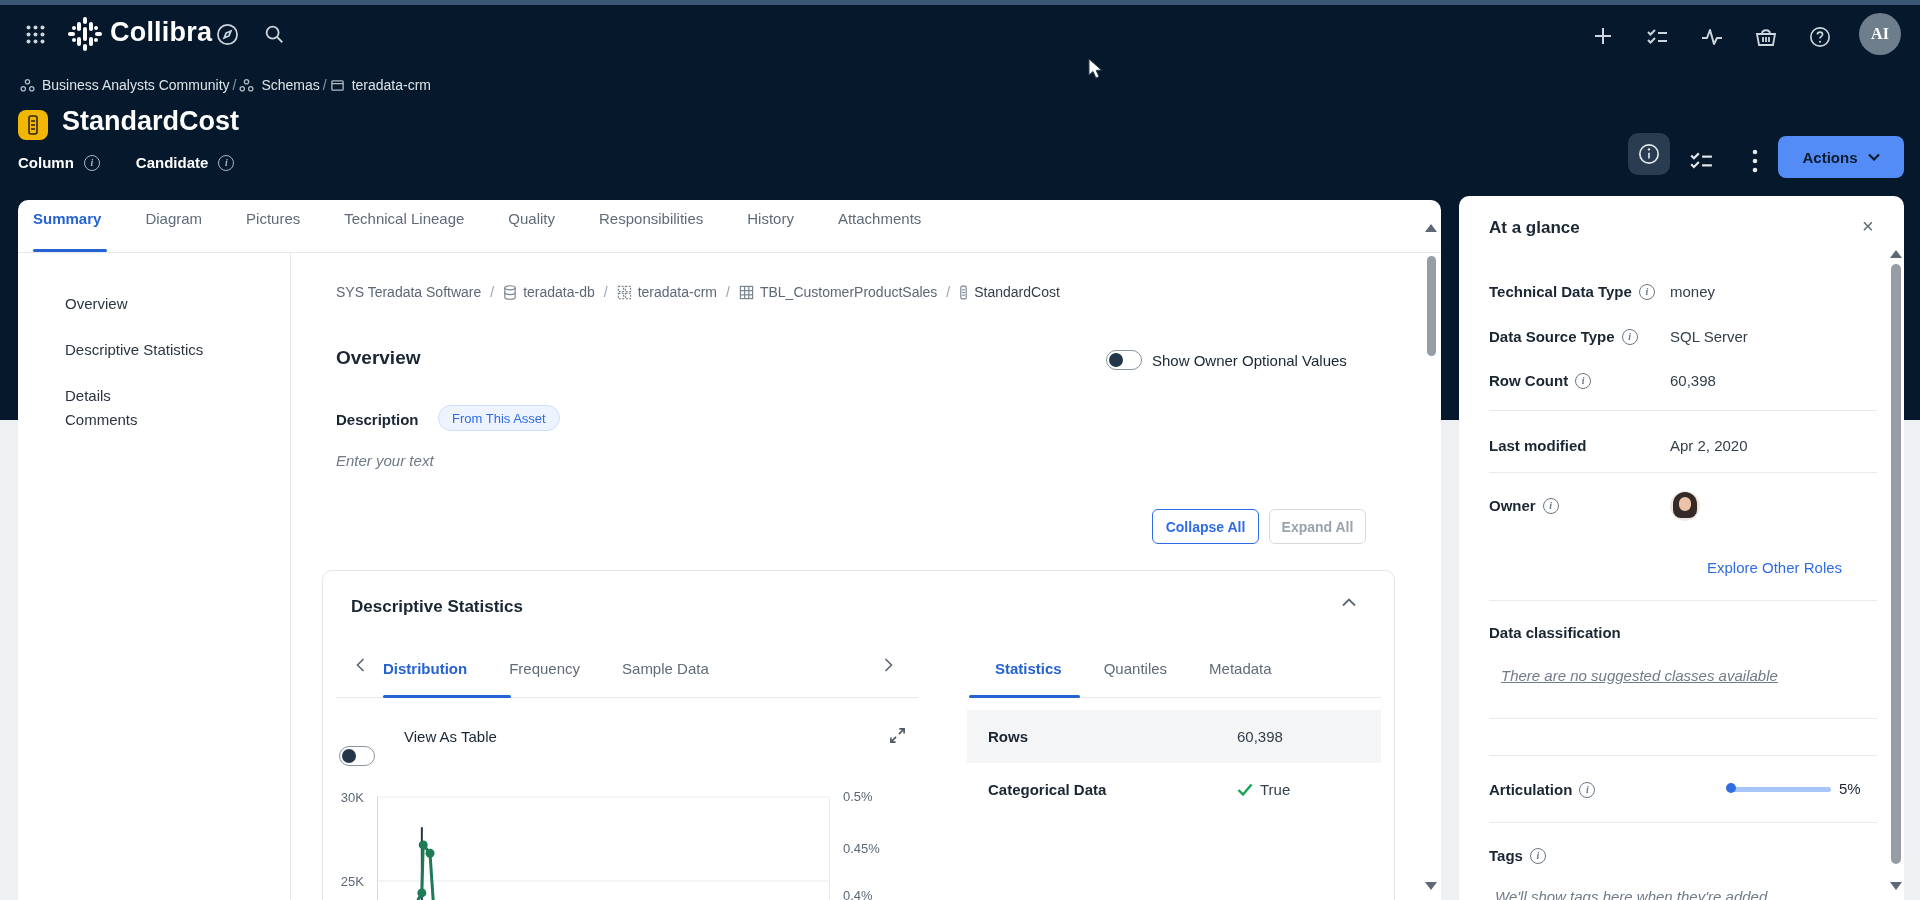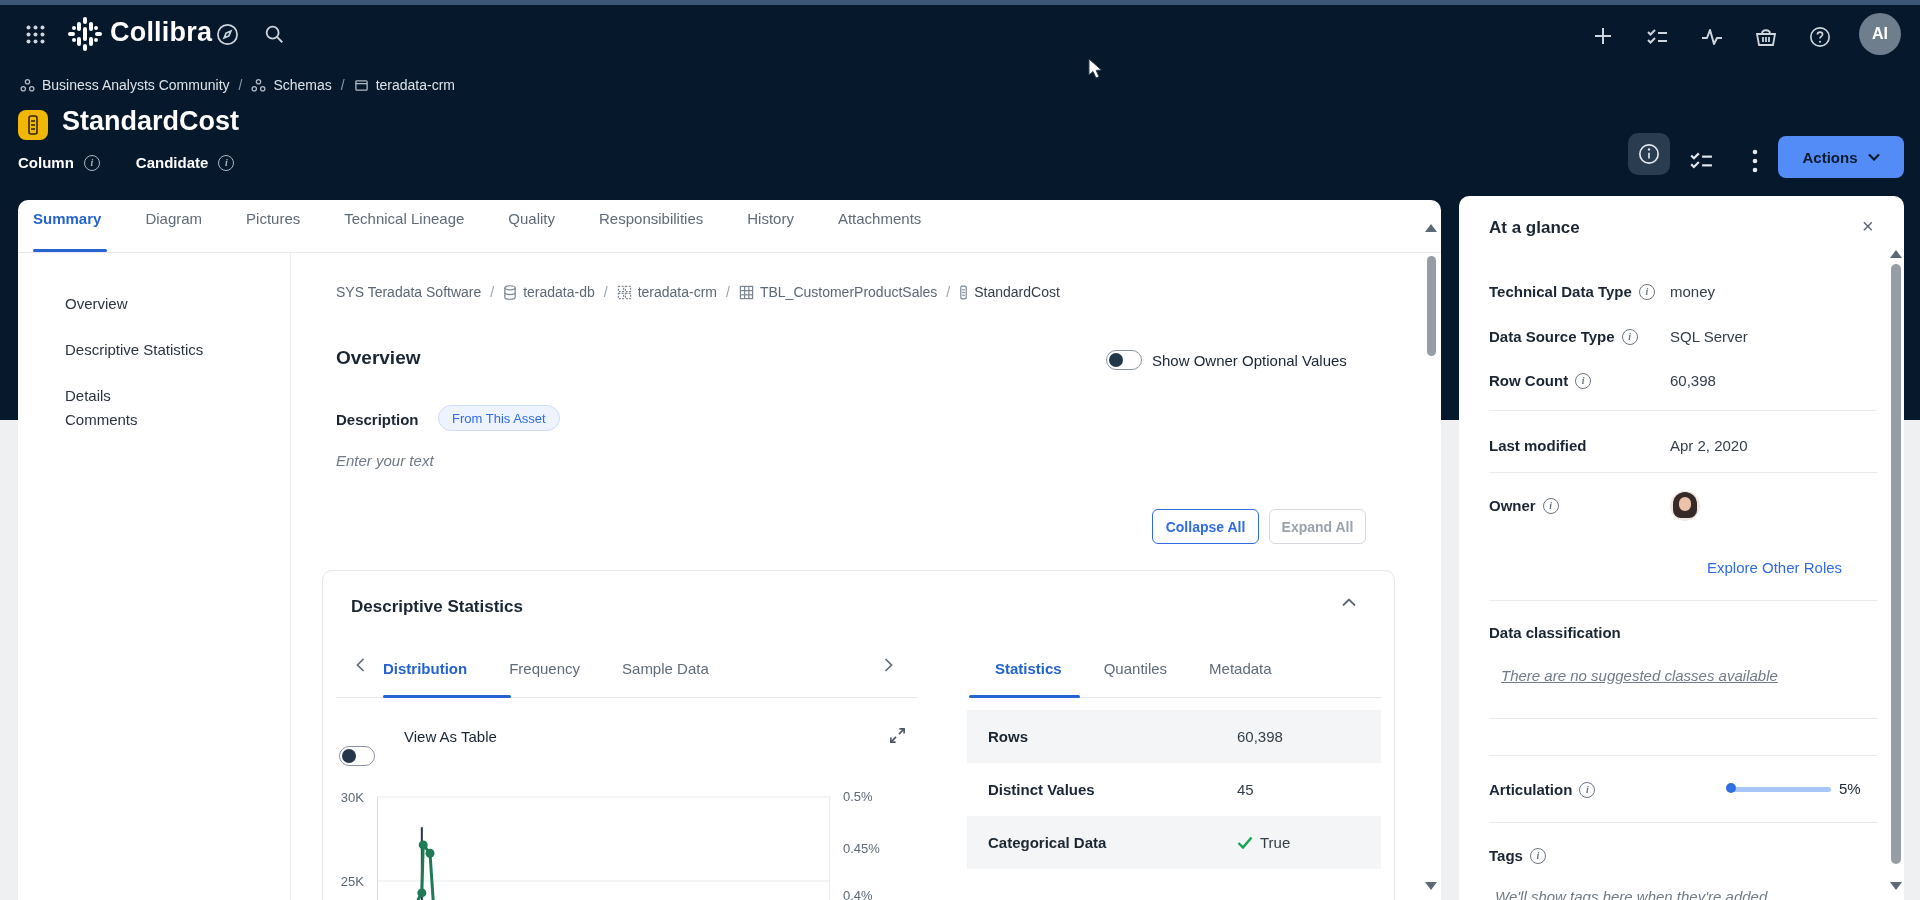--- a/index.html
+++ b/index.html
@@ -10,21 +10,21 @@
   
   .top-strip { left:0; top:0; width:1920px; height:5px; background:#3c5677; }
   .dark-bg { left:0; top:0; width:1920px; height:420px; background:#06182b; }
 
   
   .nav-icon { color:#cdd6de; display:flex; align-items:center; justify-content:center; cursor:pointer; }
   .brand-text { color:#ffffff; font-size:27px; font-weight:600; letter-spacing:.2px; }
   .avatar { width:42px; height:42px; border-radius:50%; background:#6e7e8d; color:#fff; font-size:16px; font-weight:700; display:flex; align-items:center; justify-content:center; }
 
   
-  .crumbs { display:flex; align-items:center; gap:9px; color:#dde4ea; font-size:14px; }
+  .crumbs { display:flex; align-items:center; gap:3px; color:#dde4ea; font-size:14px; }
   .crumbs .sep { color:#8b99a6; }
   .crumbs .c-item { display:flex; align-items:center; gap:7px; cursor:pointer; }
   .crumb-ico { color:#aeb9c4; display:flex; }
 
   
   .asset-icon { width:30px; height:30px; border-radius:8px; background:#f2b705; display:flex; align-items:center; justify-content:center; }
   .asset-title { color:#fff; font-size:27px; font-weight:600; }
   .meta-label { color:#fff; font-size:15px; font-weight:700; }
   .info-i { display:inline-flex; width:16px; height:16px; border:1.5px solid currentColor; border-radius:50%; font-size:10px; font-weight:700; align-items:center; justify-content:center; font-family:"Liberation Serif", serif; font-style:italic; }
   .meta-info { color:#aab6c1; }
@@ -188,21 +188,21 @@
       <line x1="14" y1="11" x2="14" y2="16"></line>
     </svg>
 </div>
 <div class="abs nav-icon" style="left:1809px;top:26px;">
   <svg width="22" height="22" viewBox="0 0 24 24" fill="none" stroke="currentColor" stroke-width="1.8">
       <circle cx="12" cy="12" r="10"></circle>
       <path d="M9.2 9.2 C9.2 5.8 14.8 5.8 14.8 9.2 C14.8 11.4 12 11.4 12 13.6"></path>
       <circle cx="12" cy="17.2" r="1.2" fill="currentColor" stroke="none"></circle>
     </svg>
 </div>
-<div class="abs avatar" style="left:1859px;top:13px;">AI</div>
+<div class="abs avatar" style="left:1859px;top:13px;font-family:Liberation Serif, serif;">AI</div>
 
 <div class="abs crumbs" style="left:20px;top:77px;">
   <span class="c-item">
     <span class="crumb-ico">
         <svg width="15" height="15" viewBox="0 0 16 16" fill="none" stroke="currentColor" stroke-width="1.4">
           <circle cx="8" cy="4" r="2.3"></circle>
           <circle cx="3.5" cy="11.5" r="2.3"></circle>
           <circle cx="12.5" cy="11.5" r="2.3"></circle>
         </svg>
       </span>
@@ -436,24 +436,20 @@
     <circle cx="46.205999999999996" cy="84.88" r="4.5" fill="#1e7b55"></circle>
     <circle cx="53.001000000000005" cy="93.28" r="4.5" fill="#1e7b55"></circle>
   </svg>
 
 <div class="abs stats-table">
   <div class="stat-row">
     <span class="k">Rows</span>
     <span class="v">60,398</span>
   </div>
   <div class="stat-row">
-    <span class="k">Distinct Values</span>
-    <span class="v">45</span>
-  </div>
-  <div class="stat-row">
     <span class="k">Categorical Data</span>
     <span class="v">
       <svg width="16" height="13" viewBox="0 0 16 13" fill="none" stroke="#15a251" stroke-width="2.4">
           <path d="M1.5 7 6 11.5 14.5 1.5"></path>
         </svg>
       <span>True</span>
     </span>
   </div>
 </div>
 

